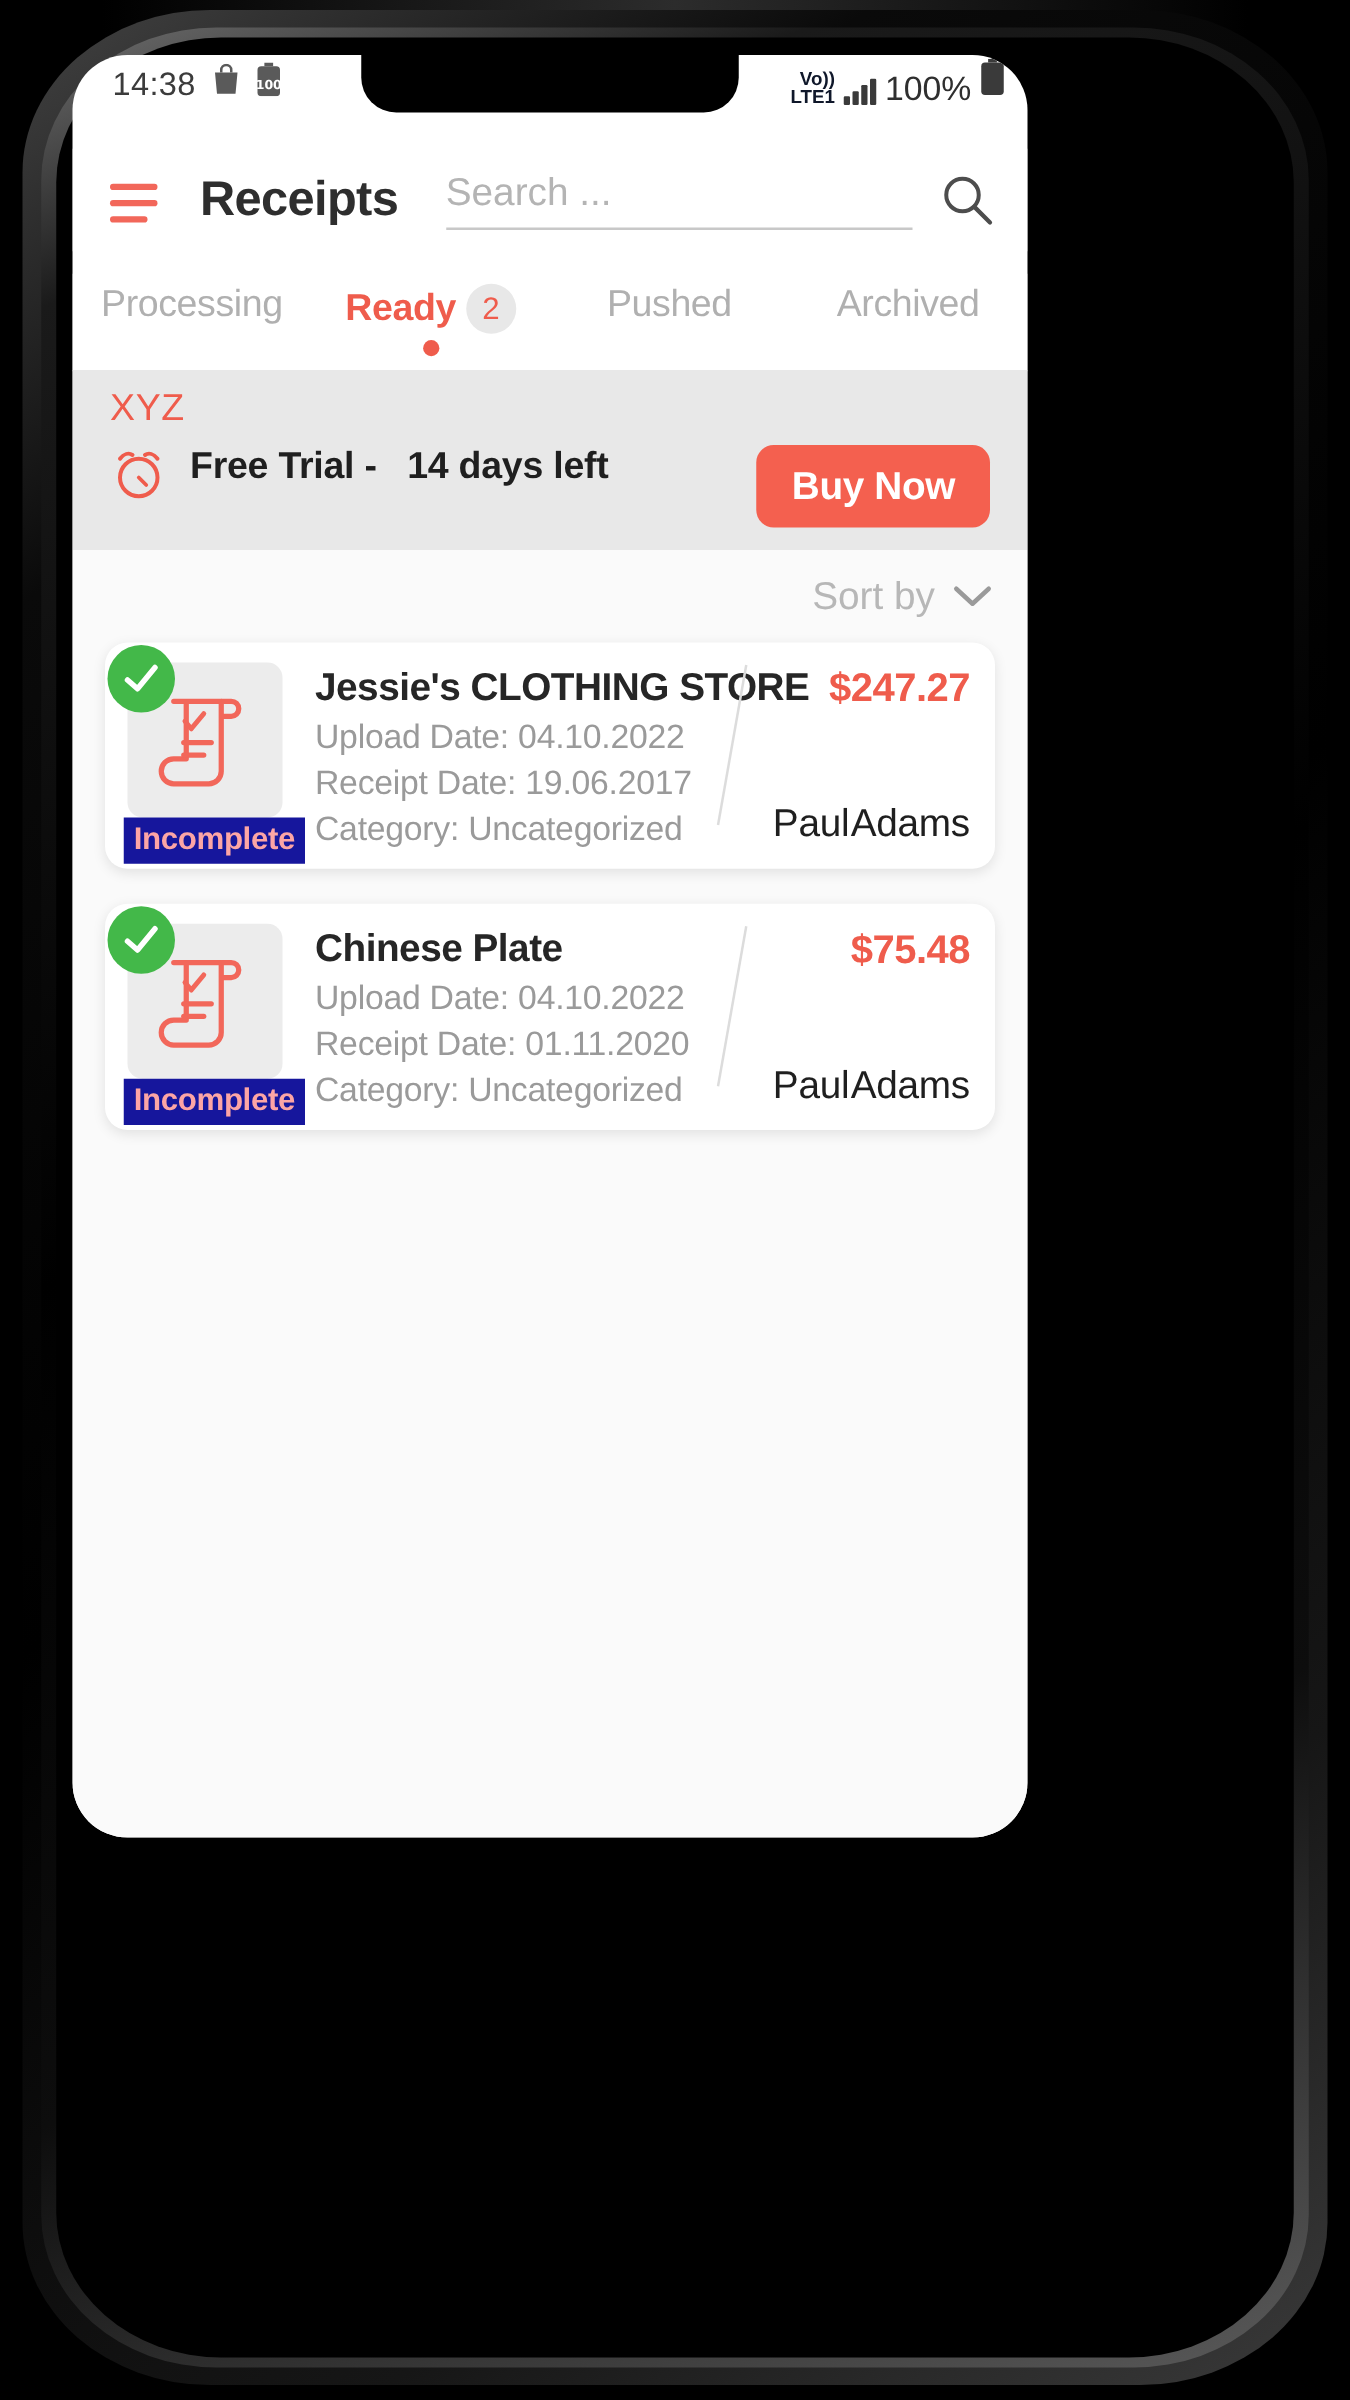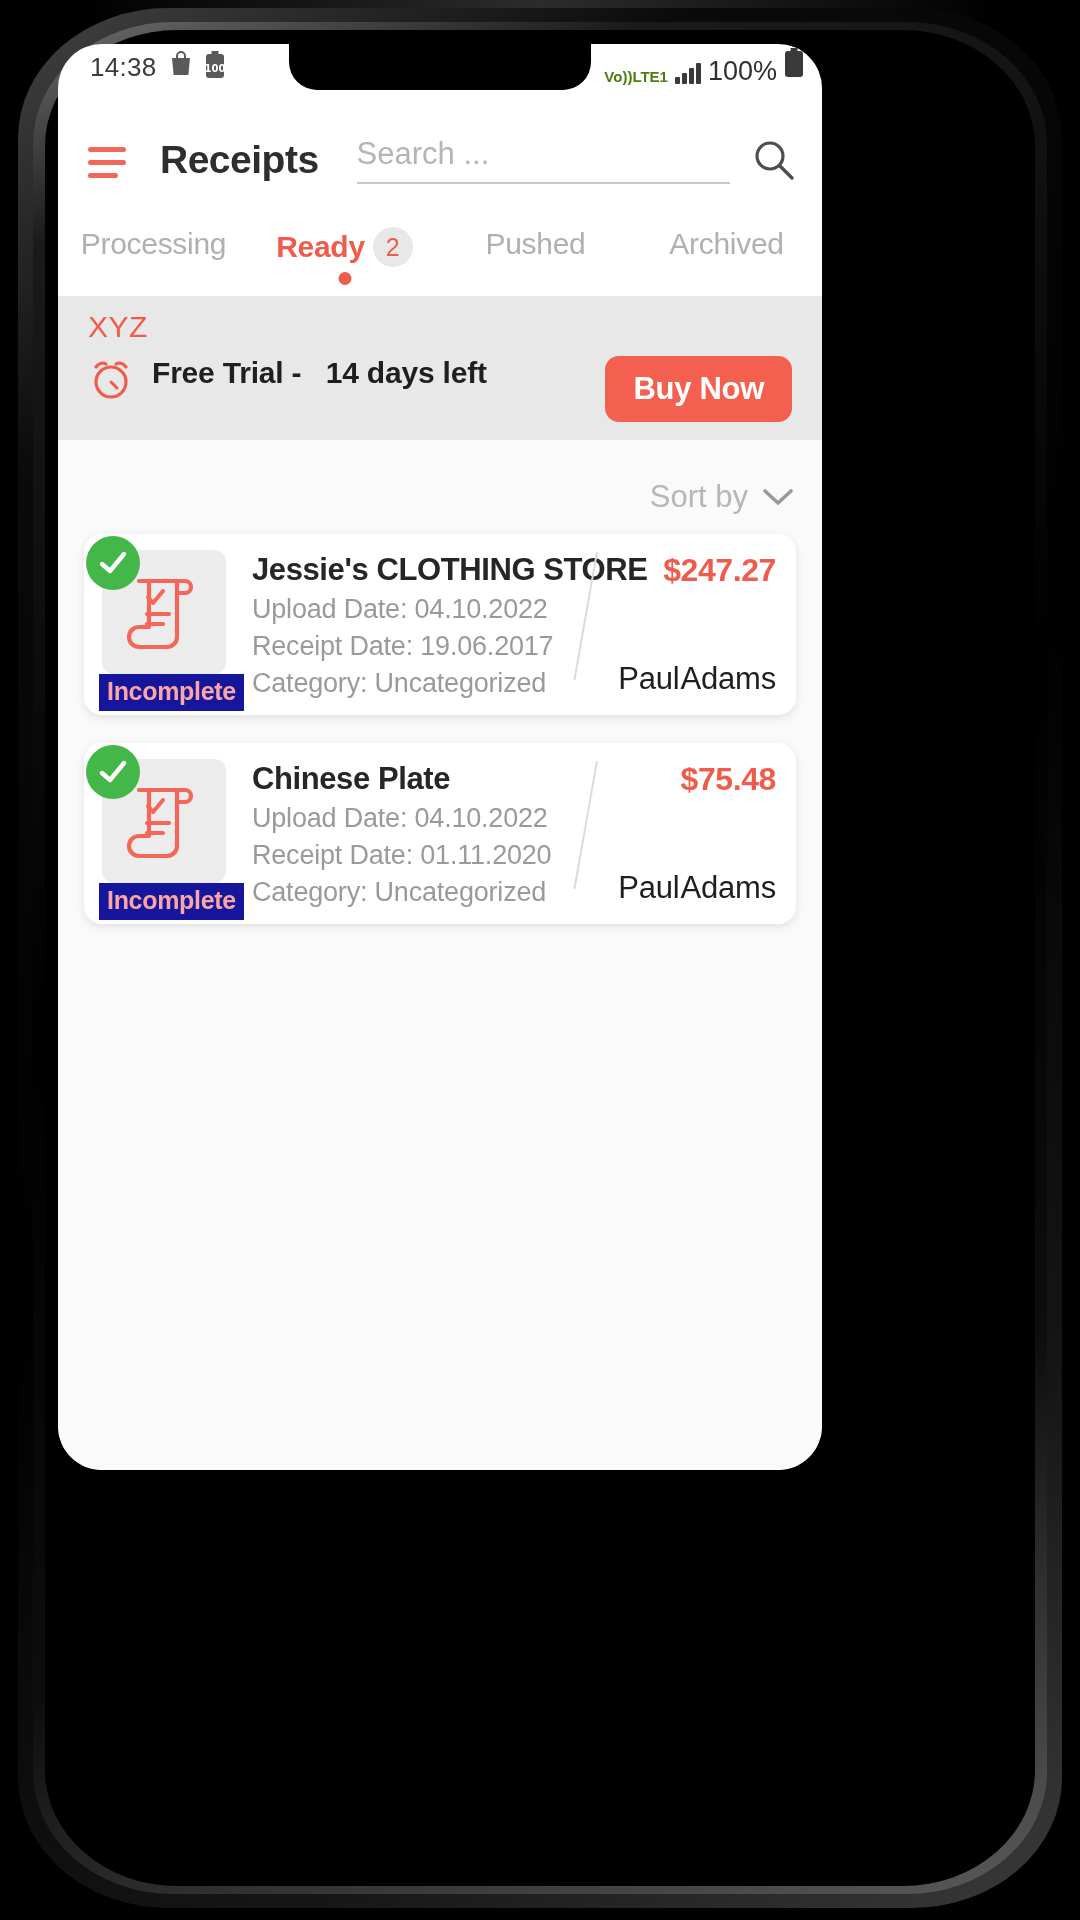--- a/index.html
+++ b/index.html
@@ -90,26 +90,26 @@
   }
   .status-time {
     font-size: 26px;
     color: #3c3c3c;
     letter-spacing: 0.3px;
   }
   .icon-bag { display:block; }
   .icon-batt-small { display:block; }
   .volte-box {
     display: flex;
-    flex-direction: row;
+    flex-direction: column;
     align-items: flex-end;
     line-height: 0.95;
     font-size: 15px;
     font-weight: bold;
-    color: #4d7c0f;
+    color: #0f172a;
     padding-bottom: 2px;
   }
   .signal-bars { display: flex; align-items: flex-end; gap: 2px; height: 22px; padding-bottom: 3px;}
   .signal-bars i { display:block; width: 5px; background: #3a3a3a; border-radius: 1px;}
   .signal-bars i:nth-child(1){height:7px}
   .signal-bars i:nth-child(2){height:11px}
   .signal-bars i:nth-child(3){height:16px}
   .signal-bars i:nth-child(4){height:21px}
   .batt-pct { font-size: 27px; color:#2f2f2f; letter-spacing:0; }
 
@@ -255,21 +255,20 @@
     width: 100%;
     bottom: 0;
     background: #fafafa;
   }
   #sort-row {
     height: 74px;
     display: flex;
     align-items: center;
     justify-content: flex-end;
     padding-right: 28px;
-    margin-top: 20px;
   }
   #sort-label {
     font-size: 31px;
     color: #b7b7b7;
   }
   #sort-chevron { margin-left: 14px; display: flex; }
 
   
   .card {
     position: relative;

